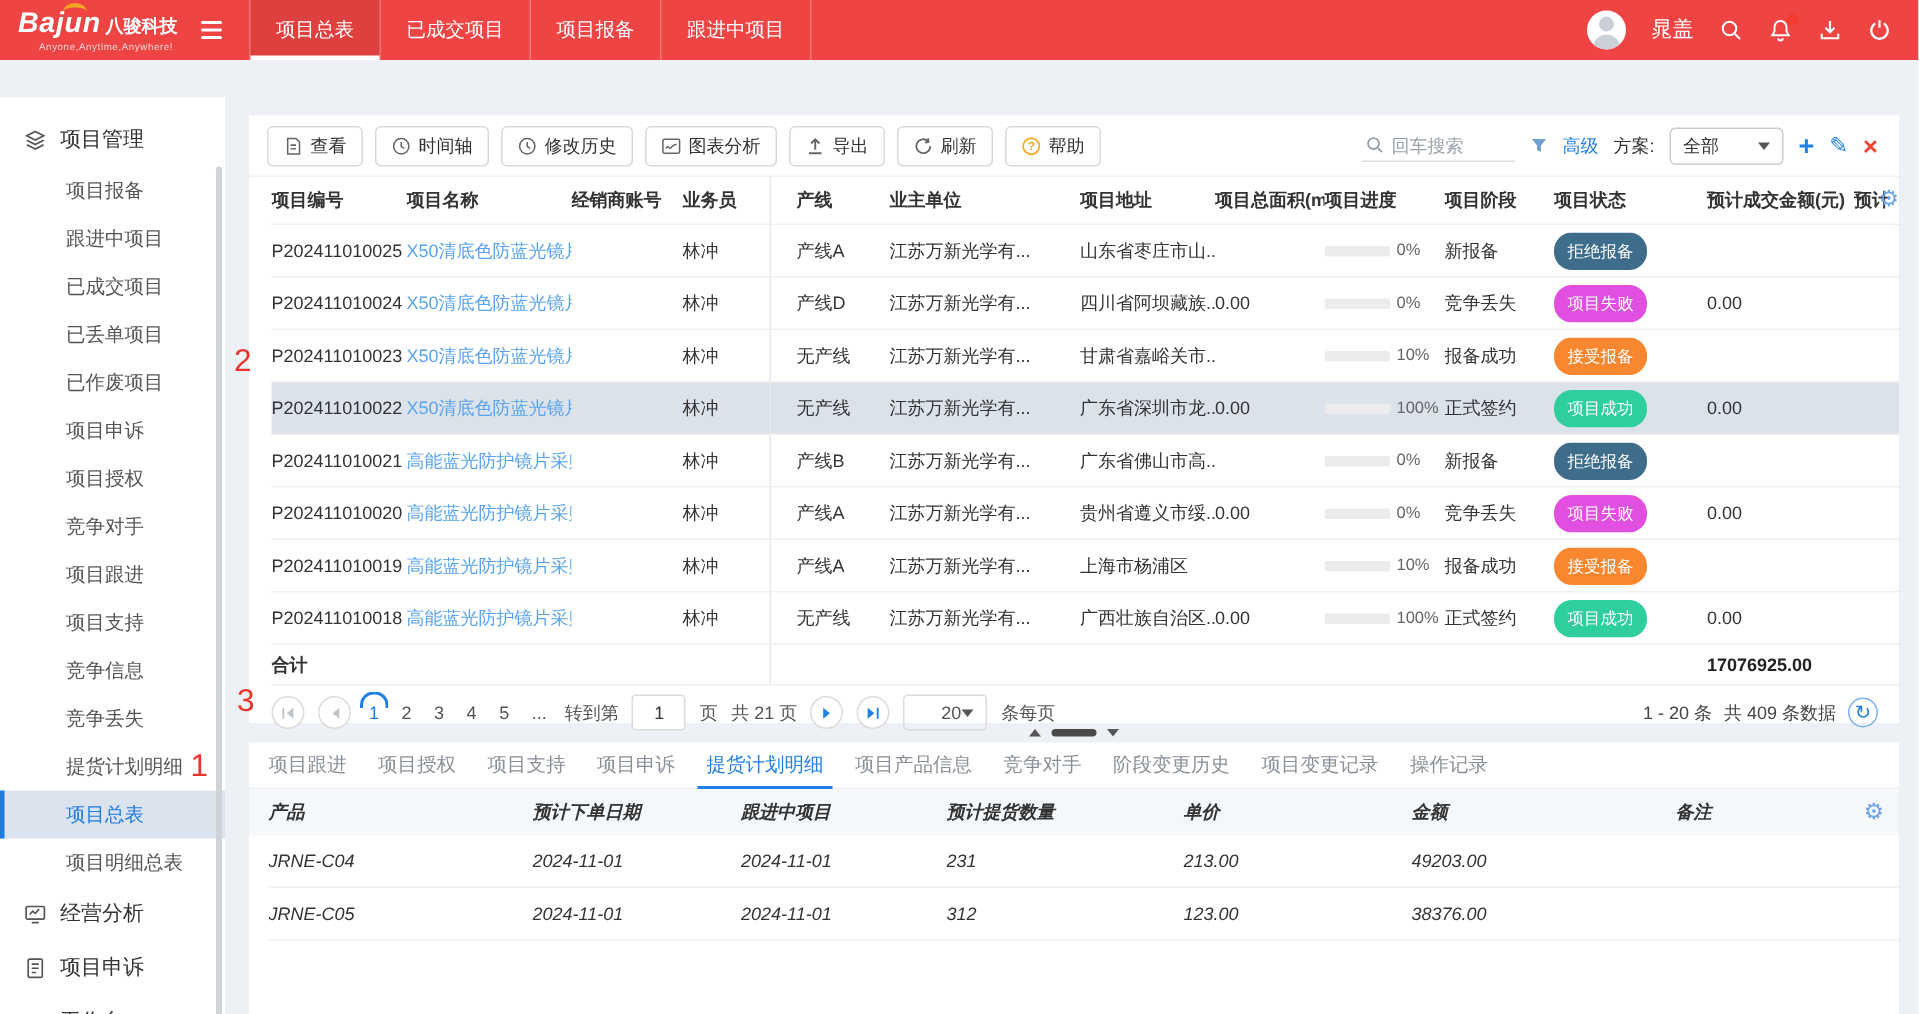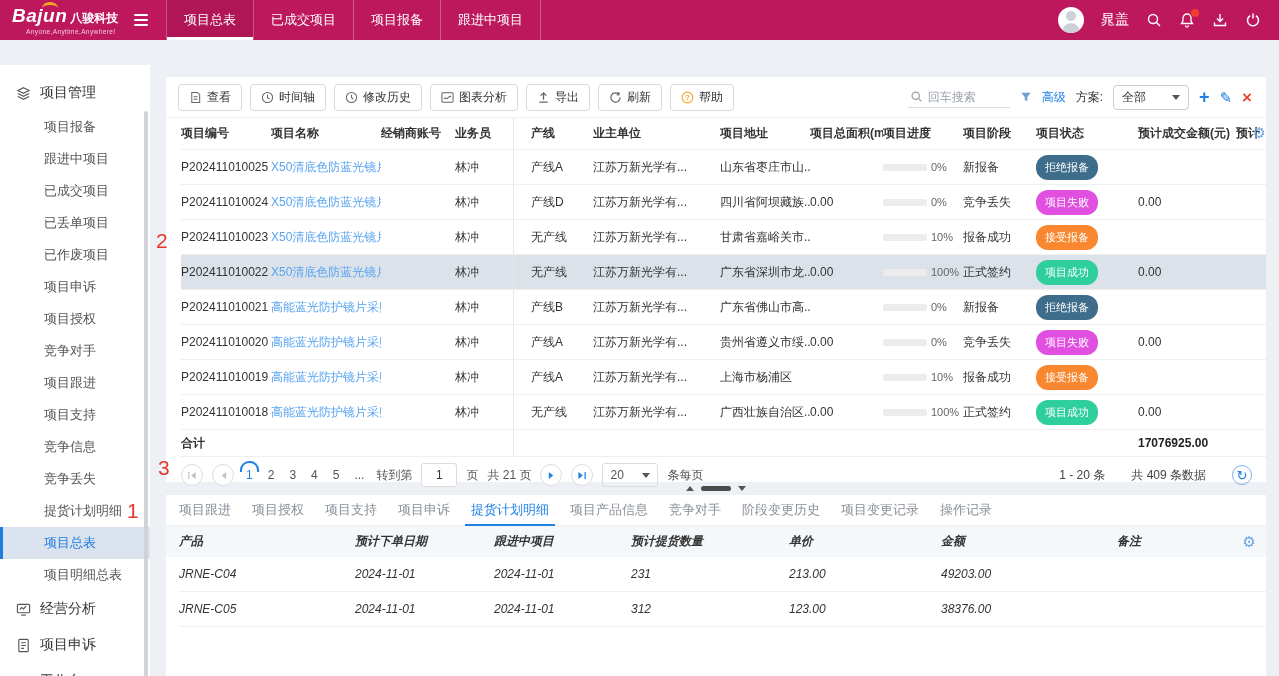--- a/index.html
+++ b/index.html
@@ -1,21 +1,21 @@
 <!DOCTYPE html>
 <html><head>
 <meta charset="utf-8">
 <style>
   * { margin:0; padding:0; box-sizing:border-box; }
   html,body { width:1279px; height:676px; overflow:hidden; }
   body { font-family:"Liberation Sans","DejaVu Sans",sans-serif; font-size:12px; color:#333; background:#edf0f4; }
   .page { position:relative; width:1279px; height:676px; }
 
   
-  .topbar { position:relative; height:40px; background:#be185d; display:flex; align-items:center; color:#fff; }
+  .topbar { position:relative; height:40px; background:#ef4444; display:flex; align-items:center; color:#fff; }
   .logo { width:128px; padding-left:12px; cursor:pointer; }
   .logo-main { display:flex; align-items:baseline; position:relative; }
   .logo-brand { font-size:19px; font-weight:bold; font-style:italic; letter-spacing:.5px; position:relative; }
   .logo-brand::after { content:''; position:absolute; top:-3px; left:30px; width:16px; height:9px; border-top:3px solid #f5a623; border-radius:50%; }
   .logo-company { font-size:12px; font-weight:bold; margin-left:3px; }
   .logo-tagline { font-size:6.5px; color:rgba(255,255,255,.78); letter-spacing:.4px; margin-top:1px; padding-left:14px; }
   .hamburger { width:18px; margin:0 14px 0 6px; cursor:pointer; }
   .hamburger i { display:block; width:14px; height:2px; background:#fff; margin:3px 0; border-radius:1px; }
   .top-tabs { display:flex; height:40px; }
   .top-tab { position:relative; padding:0 17px; display:flex; align-items:center; font-size:13px; cursor:pointer; border-right:1px solid rgba(255,255,255,.28); }
@@ -87,22 +87,22 @@
 
   
   .pager { height:26px; display:flex; align-items:center; justify-content:space-between; padding:0 14px 0 15px; margin-top:5px; }
   .pager-left { display:flex; align-items:center; gap:9px; color:#555; }
   .pg-btn { width:22px; height:22px; border:1px solid #dcdcdc; border-radius:50%; display:inline-flex; align-items:center; justify-content:center; color:#bfc4c9; cursor:pointer; background:#fff; }
   .pg-btn.on { color:#2080e5; }
   .page-num { padding:0 3px; cursor:pointer; color:#555; }
   .page-num.cur { color:#2080e5; position:relative; }
   .page-num.cur::before { content:''; position:absolute; top:-7px; left:-3px; width:15px; height:9px; border:2px solid #2080e5; border-bottom:none; border-radius:9px 9px 0 0; }
   .goto-input { width:36px; height:24px; border:1px solid #dcdcdc; border-radius:3px; text-align:center; font-size:12px; color:#333; outline:none; font-family:inherit; }
-  .pgsel { display:inline-flex; align-items:center; justify-content:space-between; width:56px; height:24px; border:1px solid #dcdcdc; border-radius:3px; padding:0 7px; cursor:pointer; }
-  .pager-right { display:flex; align-items:center; gap:26px; color:#444; }
+  .pgsel { display:inline-flex; align-items:center; justify-content:space-between; width:56px; height:24px; border:1px solid #dcdcdc; border-radius:3px; padding:0 24px; cursor:pointer; }
+  .pager-right { display:flex; align-items:center; gap:8px; color:#444; }
   .pg-refresh { width:20px; height:20px; border:1px solid #7db1ea; border-radius:50%; color:#2080e5; display:inline-flex; align-items:center; justify-content:center; font-size:13px; cursor:pointer; }
 
   
   .splitter { display:flex; align-items:center; gap:7px; cursor:row-resize; }
   .tri-up { width:0; height:0; border-left:4px solid transparent; border-right:4px solid transparent; border-bottom:5px solid #555; }
   .tri-down { width:0; height:0; border-left:4px solid transparent; border-right:4px solid transparent; border-top:5px solid #555; }
   .split-bar { width:30px; height:5px; background:#4a4a4a; border-radius:3px; }
 
   
   .detail-tabs { height:31px; display:flex; align-items:center; gap:21px; padding-left:13px; border-bottom:1px solid #eef0f3; }

